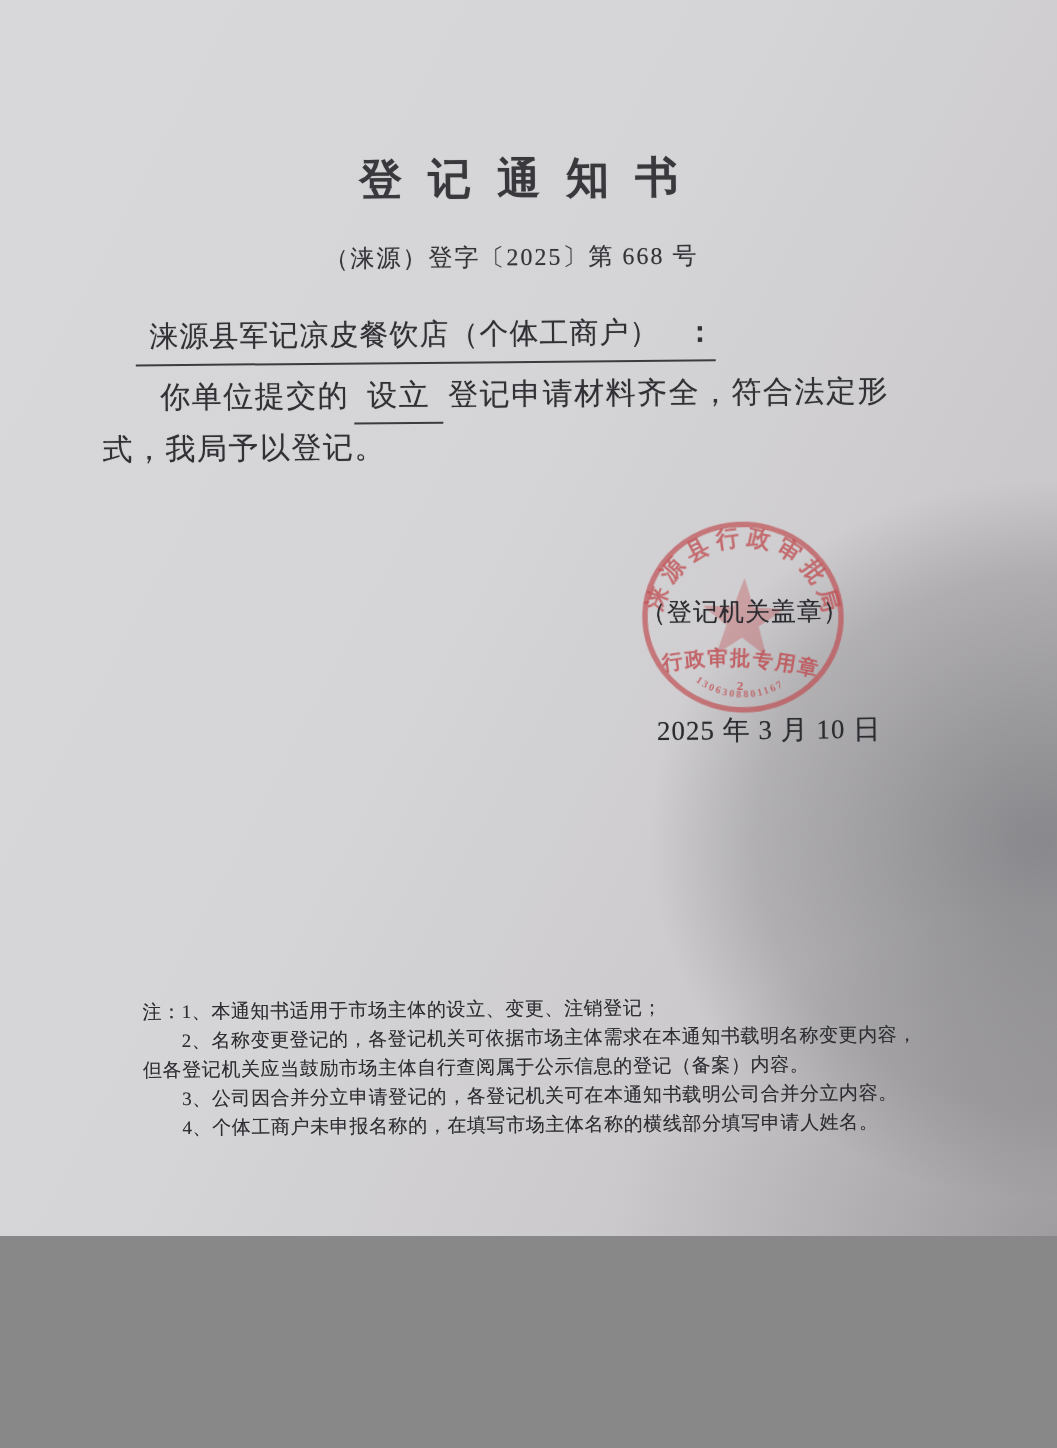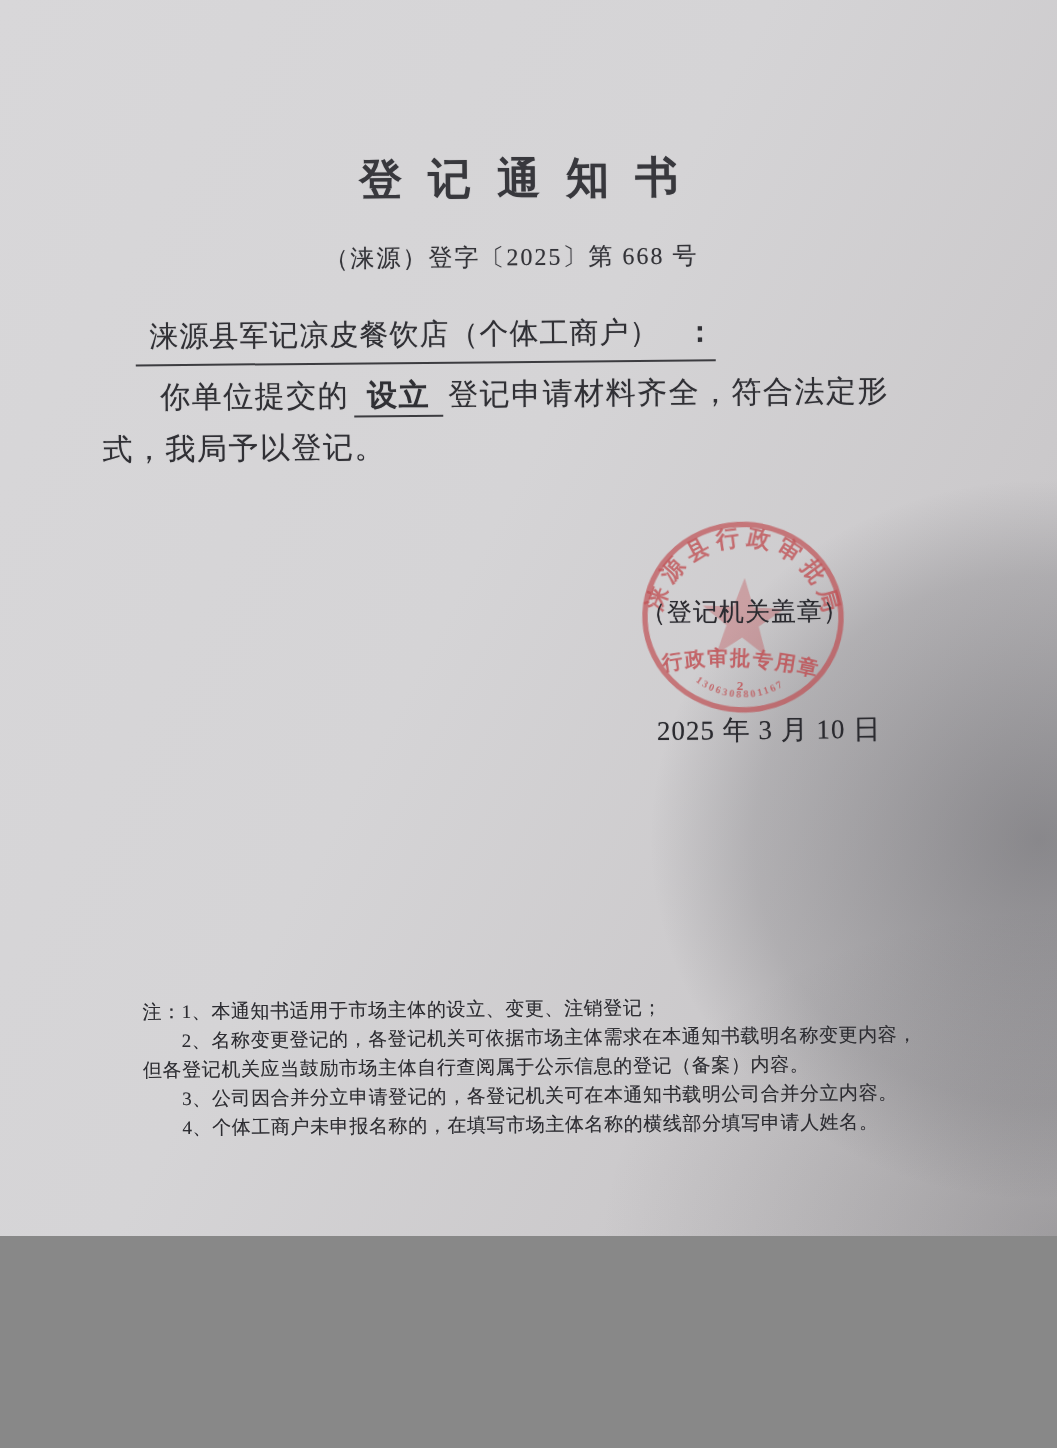--- a/index.html
+++ b/index.html
@@ -30,21 +30,21 @@
     border-bottom:2px solid #3c3c40;
     padding:0 0 7px 14px;
     font-size:29px;letter-spacing:1px;color:#303035;
     text-shadow:0 0 1px rgba(55,55,60,0.35);
     white-space:nowrap;
   }
   .recipient-colon{margin-left:26px;font-weight:700;}
   .body-line{position:absolute;left:104px;margin:0;font-size:30px;letter-spacing:1.5px;color:#303035;text-shadow:0 0 1px rgba(55,55,60,0.35);white-space:nowrap;}
   .body-line.l1{top:374px;padding-left:58px;}
   .body-line.l2{top:426px;}
-  .blank{display:inline-block;border-bottom:2px solid #3c3c40;padding:0 13px 2px 13px;margin:0 5px;line-height:1.15;font-weight:bold;}
+  .blank{display:inline-block;border-bottom:2px solid #3c3c40;padding:0 13px 9px 13px;margin:0 5px;line-height:1.15;}
   .seal{position:absolute;left:636px;top:518px;width:214px;height:202px;transform:rotate(3deg);opacity:0.92;filter:blur(0.4px);}
   .seal-caption{
     position:absolute;left:641px;top:597px;
     font-size:25px;letter-spacing:1px;color:#2b2b30;white-space:nowrap;
     text-shadow:0 0 1px rgba(45,45,50,0.4);
   }
   .issue-date{
     position:absolute;left:656px;top:714px;
     font-size:27px;letter-spacing:1px;color:#2b2b30;white-space:nowrap;
     text-shadow:0 0 1px rgba(45,45,50,0.4);

